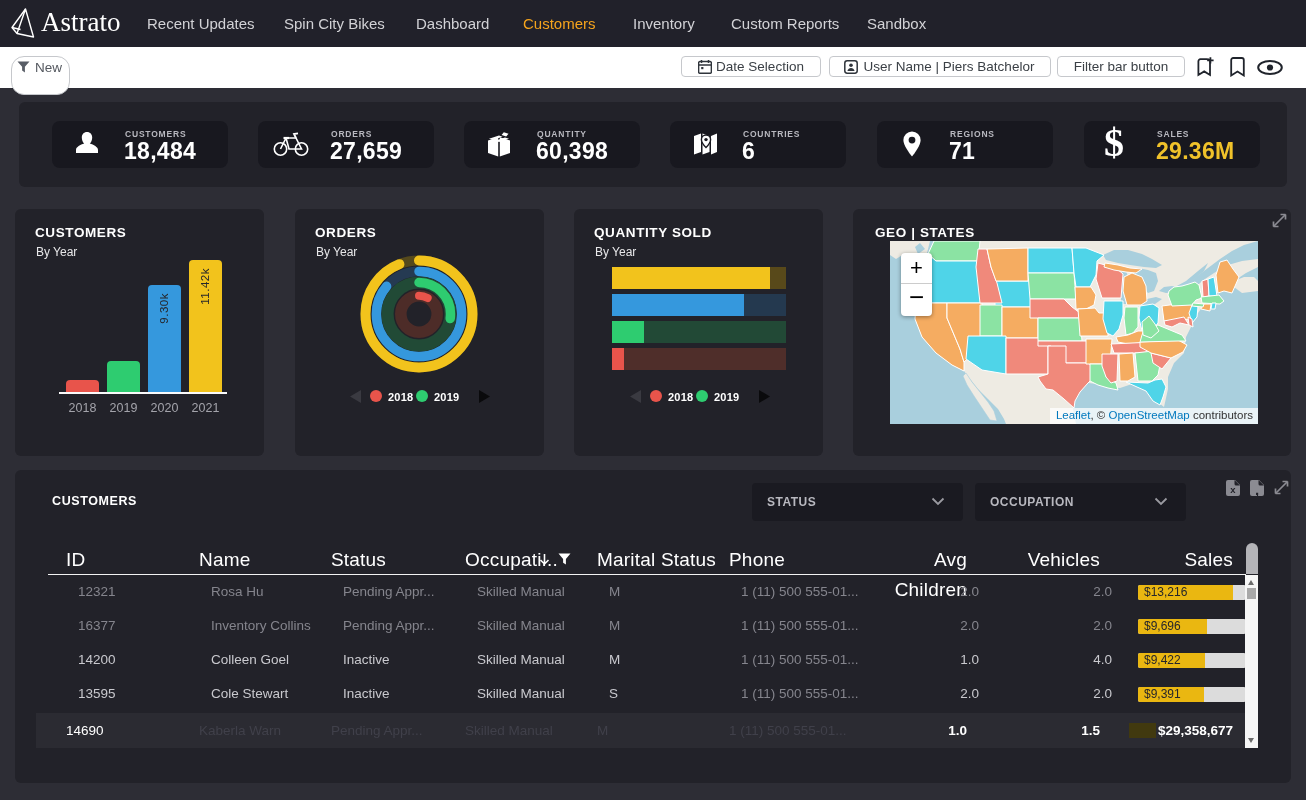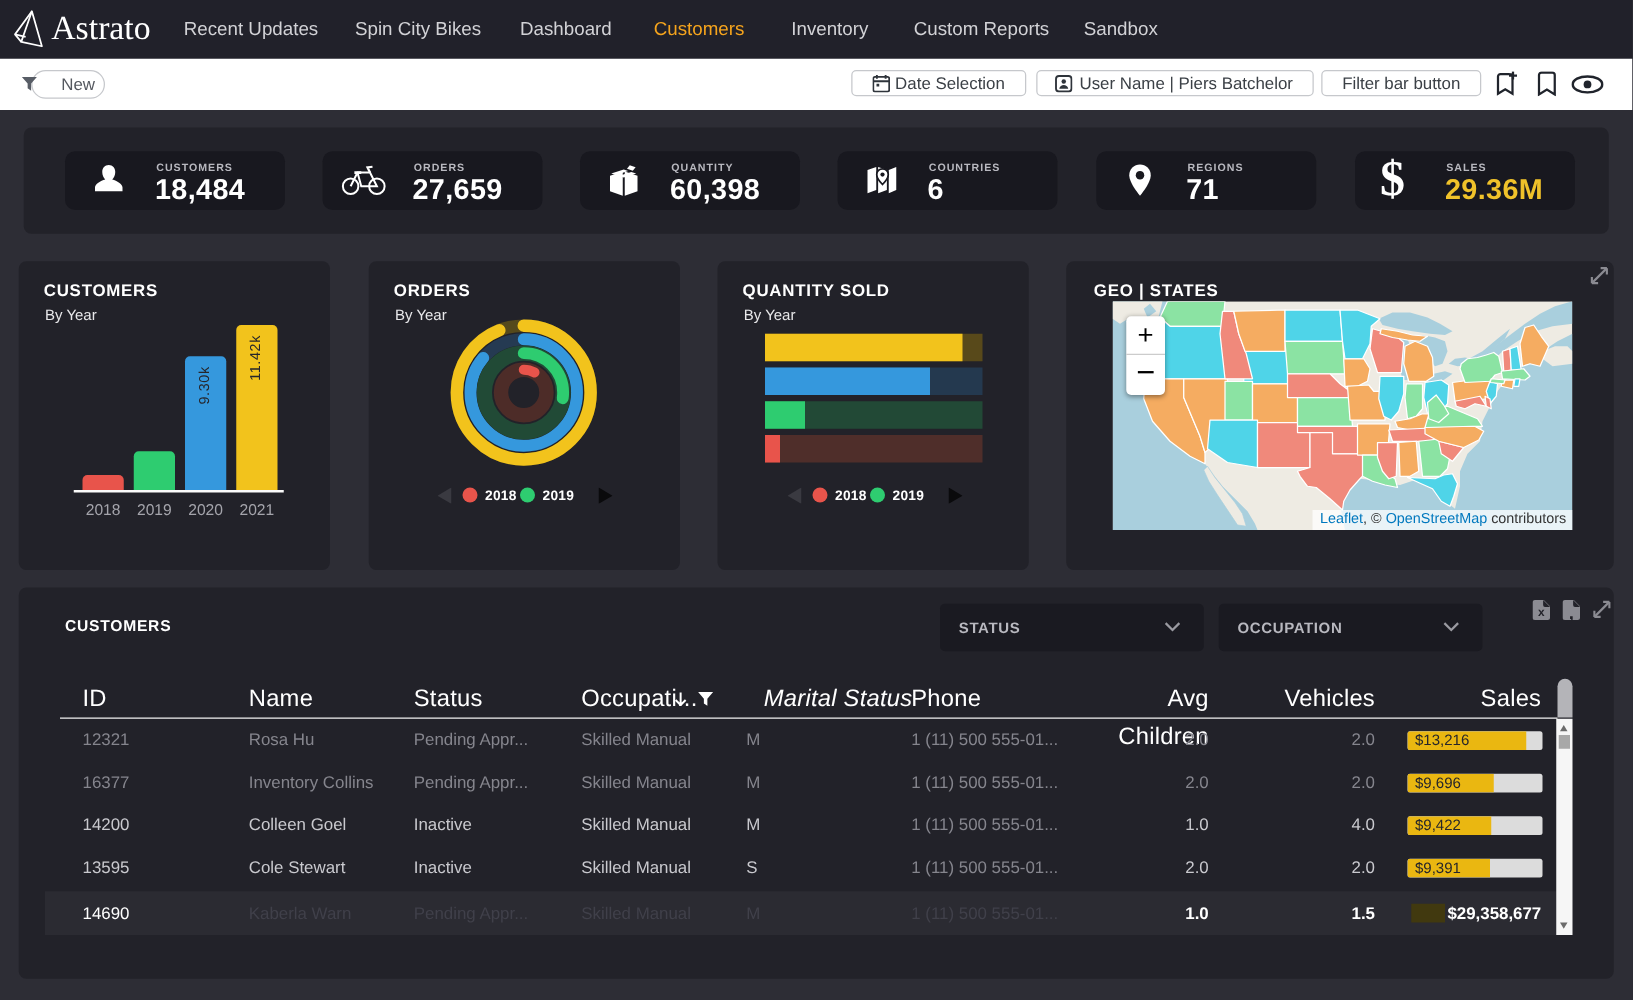--- a/index.html
+++ b/index.html
@@ -29,21 +29,21 @@
 
 .card { position:absolute; background:#222229; border-radius:6px; }
 .ctitle { position:absolute; left:20px; top:16px; color:#fff; font-weight:bold; font-size:13.5px; letter-spacing:0.6px; }
 .csub { position:absolute; left:21px; top:36px; color:#e8e8ea; font-size:12px; }
 .legend { position:absolute; font-size:11px; color:#fff; font-weight:bold; letter-spacing:0.2px; }
 .dot { display:inline-block; width:12px; height:12px; border-radius:50%; }
 
 
 #tablecard { position:absolute; left:15px; top:470px; width:1276px; height:313px; background:#222229; border-radius:6px; overflow:hidden; }
 .th { position:absolute; top:0; color:#fff; font-weight:normal; font-size:19px; line-height:30px; letter-spacing:0.2px; }
-.row { position:absolute; left:36px; width:1210px; height:34px; }
+.row { position:absolute; left:48px; width:1210px; height:34px; }
 .cell { position:absolute; top:0; font-size:13.5px; line-height:34px; }
 .dim { color:#85858d; }
 .lit { color:#c9c9ce; }
 .salesbar { position:absolute; left:1075px; top:10px; width:108px; height:15px; background:#dcdcdc; border-radius:2px; overflow:hidden; }
 .salesfill { position:absolute; left:0; top:0; height:15px; background:#eab711; }
 .salestxt { position:absolute; left:6px; top:0; font-size:12px; line-height:15px; color:#26262b; }
 .rot { writing-mode:vertical-rl; transform:rotate(180deg); font-size:11.5px; color:#26262b; letter-spacing:0.5px; }
 .xlab { top:192px; width:33px; text-align:center; font-size:12.5px; color:#a4a4ab; }
 .dd { top:13px; width:211px; height:38px; background:#1a1a21; border-radius:4px; color:#b8b8bf; font-weight:bold; font-size:12px; letter-spacing:0.5px; line-height:38px; padding-left:15px; }
 </style>
@@ -62,21 +62,21 @@
     <div class="navitem" style="left:147px;">Recent Updates</div>
     <div class="navitem" style="left:284px;">Spin City Bikes</div>
     <div class="navitem" style="left:416px;">Dashboard</div>
     <div class="navitem active" style="left:523px;">Customers</div>
     <div class="navitem" style="left:633px;">Inventory</div>
     <div class="navitem" style="left:731px;">Custom Reports</div>
     <div class="navitem" style="left:867px;">Sandbox</div>
   </div>
 
   <div id="toolbar">
-    <div class="wbtn pill" style="left:25px; width:59px; height:23px; line-height:21px; padding-left:23px; text-align:left; color:#54585f;">New</div>
+    <div class="wbtn pill" style="left:11px; width:59px; height:39px; line-height:21px; padding-left:23px; text-align:left; color:#54585f;">New</div>
     <svg class="abs" style="left:17px; top:14px;" width="13" height="12" viewBox="0 0 13 12">
         <path d="M0.5 0.5 h12 l-4.6 5.3 v5.7 l-2.8 -2 v-3.7 Z" fill="#585d66"></path>
       </svg>
     <div class="wbtn" style="left:681px; width:140px; padding-left:18px;">Date Selection</div>
     <svg class="abs" style="left:698px; top:13px;" width="14" height="14" viewBox="0 0 14 14">
         <path d="M2 1.5 h10 a1.4 1.4 0 0 1 1.4 1.4 v9 a1.4 1.4 0 0 1 -1.4 1.4 h-10 a1.4 1.4 0 0 1 -1.4 -1.4 v-9 a1.4 1.4 0 0 1 1.4 -1.4 z M0.6 5 h12.8" fill="none" stroke="#2f343b" stroke-width="1.5"></path>
         <path d="M3.5 0 v3 M10.5 0 v3" stroke="#2f343b" stroke-width="1.5"></path>
         <rect x="3.2" y="7" width="2.2" height="2.2" fill="#2f343b"></rect>
       </svg>
     <div class="wbtn" style="left:829px; width:222px; padding-left:18px;">User Name | Piers Batchelor</div>
@@ -351,21 +351,21 @@
     <div class="th" style="left:51px; top:75px;">ID</div>
     <div class="th" style="left:184px; top:75px;">Name</div>
     <div class="th" style="left:316px; top:75px;">Status</div>
     <div class="th" style="left:450px; top:75px;">Occupati...</div>
     <svg class="abs" style="left:524px; top:83px;" width="11" height="13" viewBox="0 0 11 13">
         <path d="M5.5 1 v10 M5.5 11 l-4 -4 M5.5 11 l4 -4" stroke="#fff" stroke-width="1.6" fill="none"></path>
       </svg>
     <svg class="abs" style="left:543px; top:83px;" width="13" height="12" viewBox="0 0 13 12">
         <path d="M0.5 0.5 h12 l-4.6 5.5 v5.5 l-2.8 -1.8 v-3.7 Z" fill="#fff"></path>
       </svg>
-    <div class="th" style="left:596px; top:75px;font-style:italic;">Marital Status</div>
+    <div class="th" style="left:582px; top:75px;">Marital Status</div>
     <div class="th" style="left:714px; top:75px;">Phone</div>
     <div class="th" style="left:852px; top:75px; width:100px; text-align:right;">Avg Children</div>
     <div class="th" style="left:985px; top:75px; width:100px; text-align:right;">Vehicles</div>
     <div class="th" style="left:1118px; top:75px; width:100px; text-align:right;">Sales</div>
     <div class="abs" style="left:33px; top:104px; width:1198px; height:1px; background:#f2f2f2;"></div>
 
     <div class="row" style="top:105px;">
       <div class="cell dim" style="left:15px;">12321</div>
         <div class="cell dim" style="left:148px;">Rosa Hu</div>
         <div class="cell dim" style="left:280px;">Pending Appr...</div>

